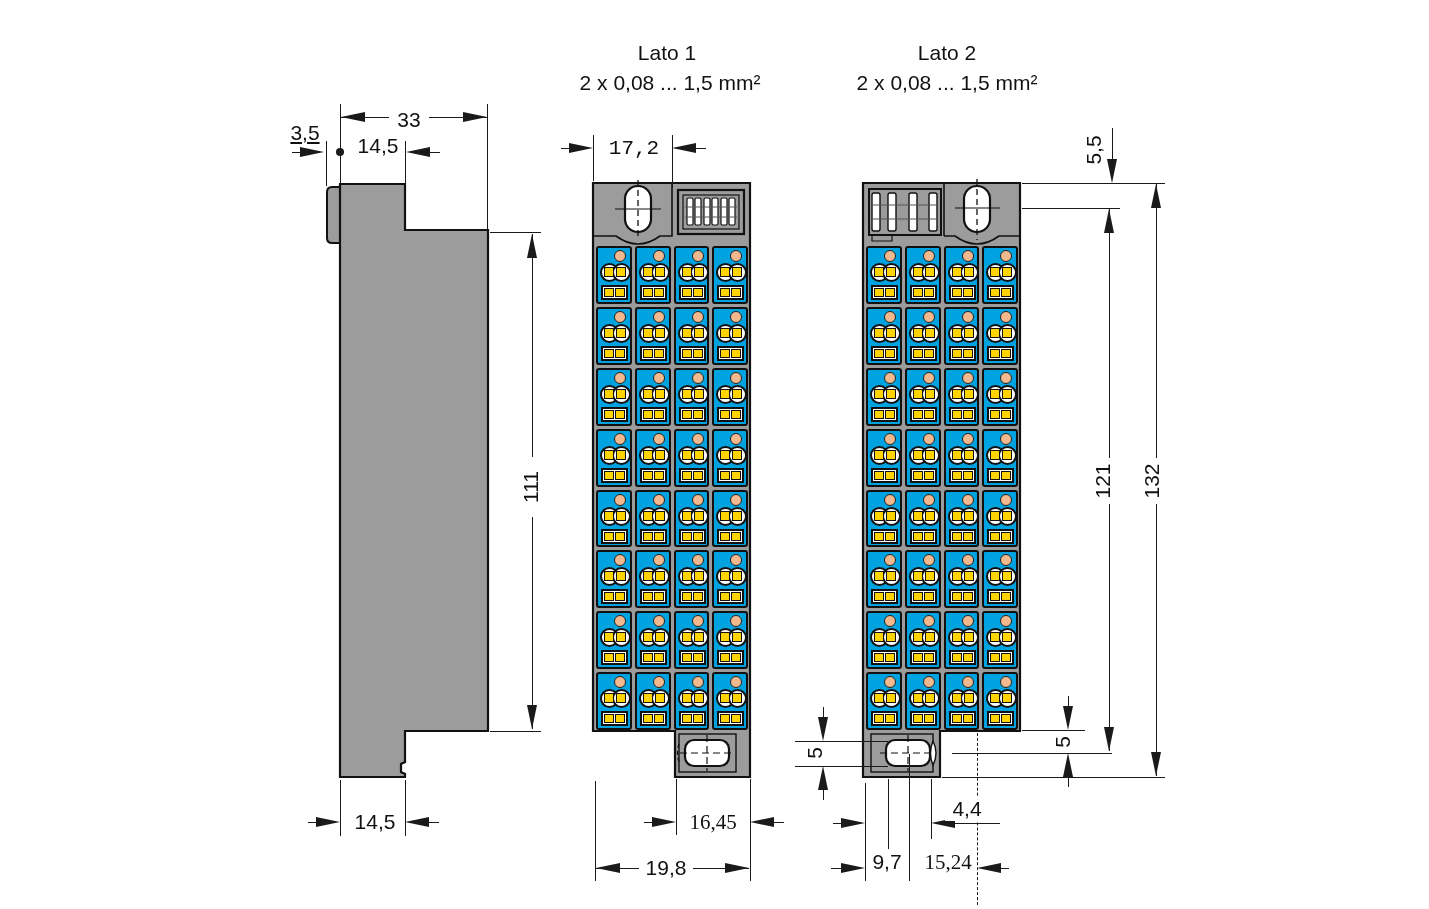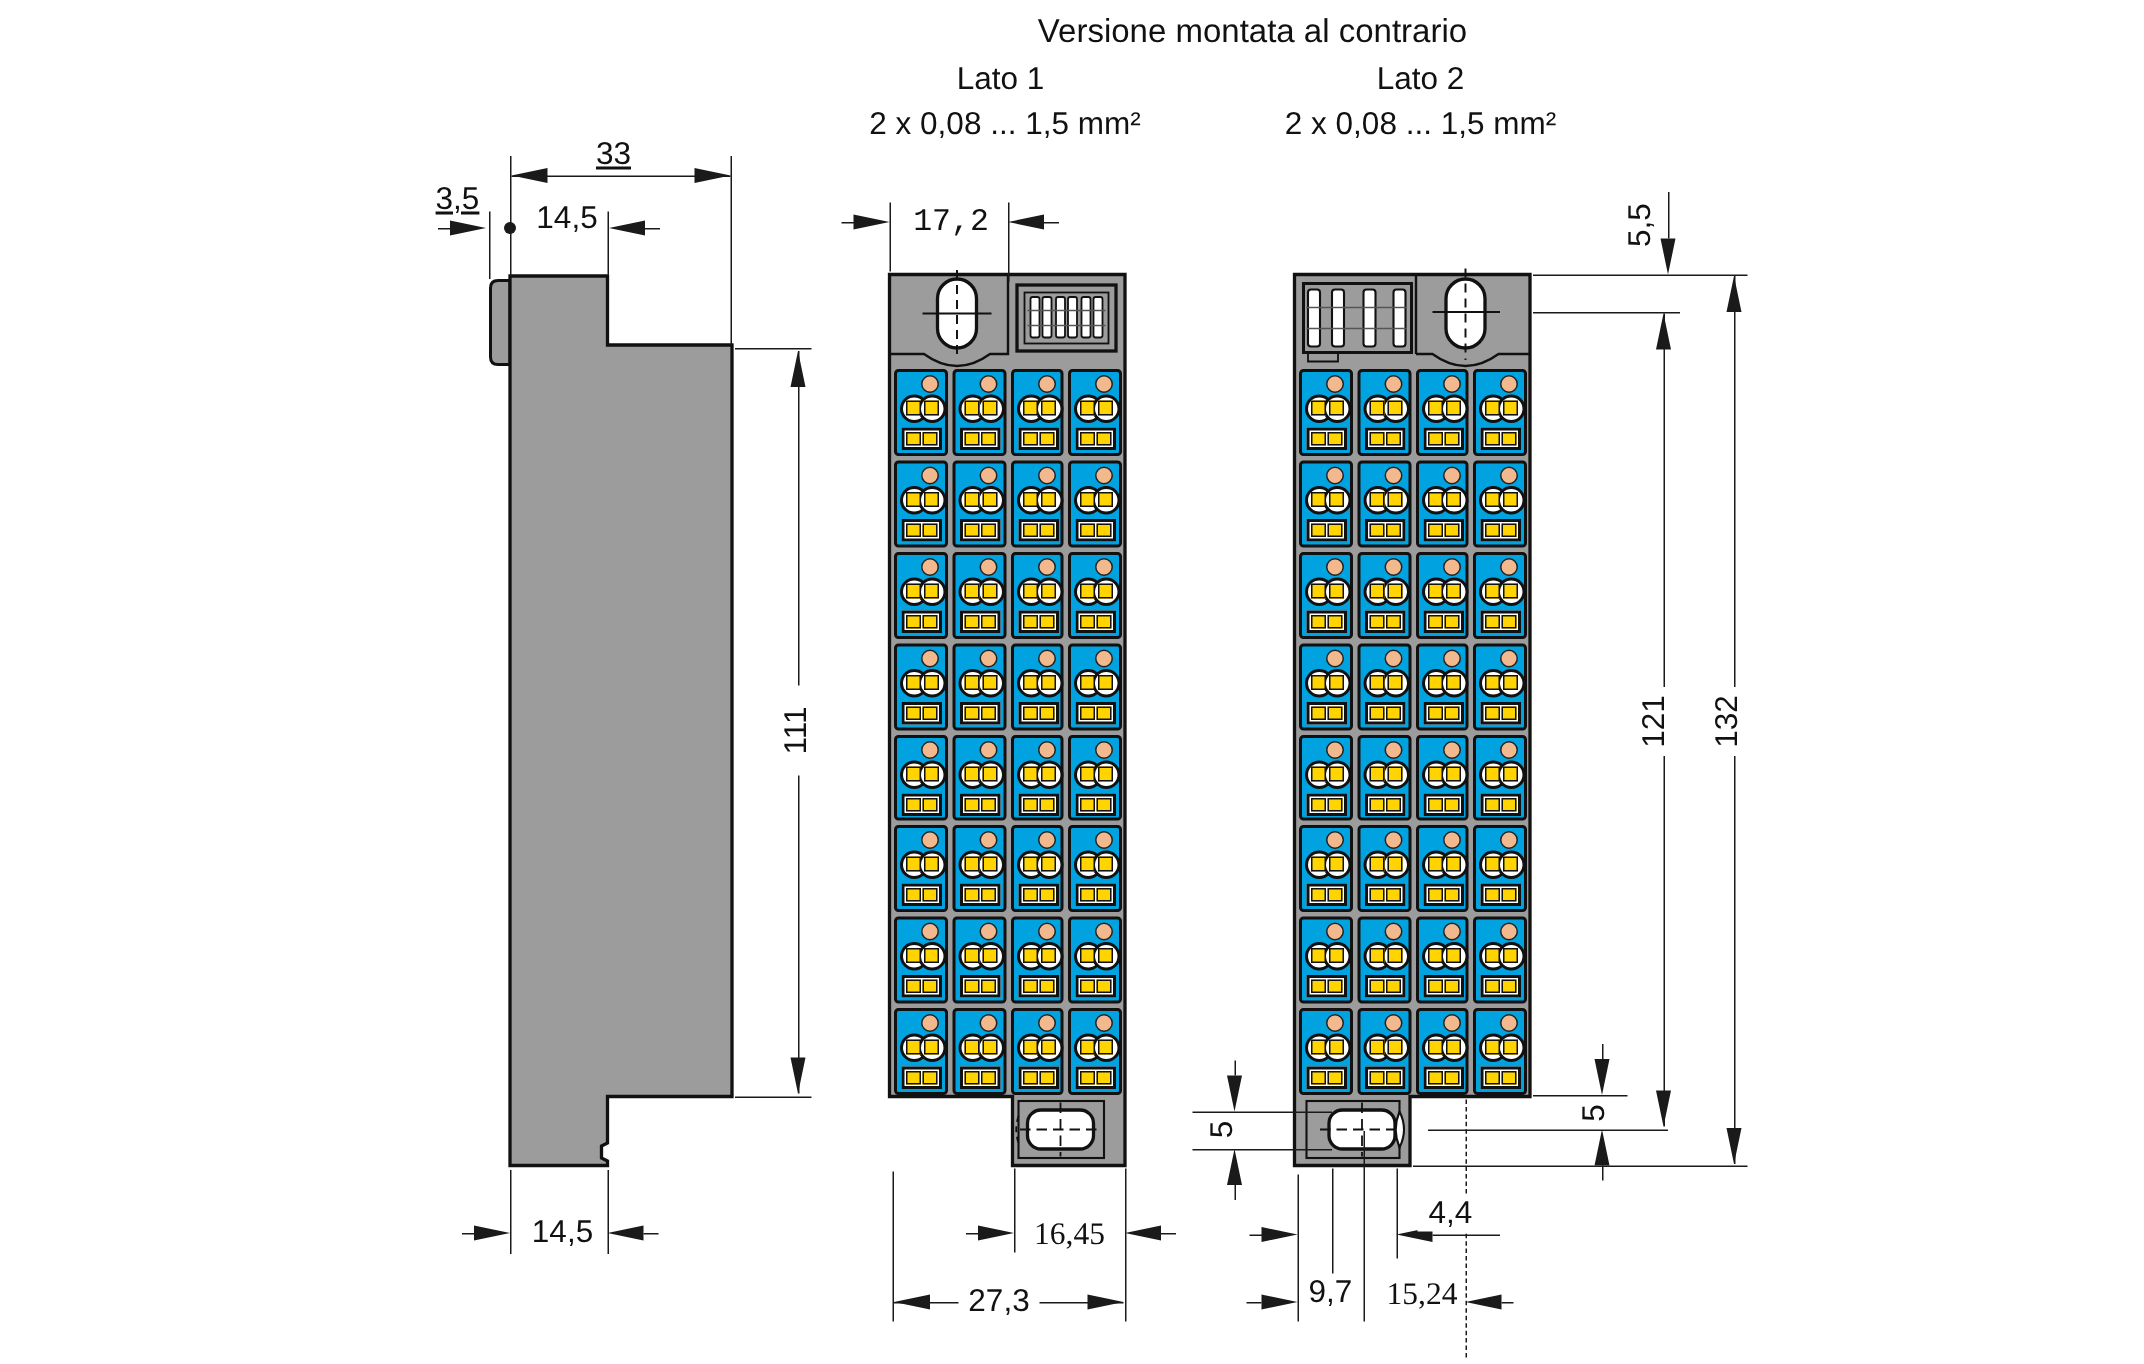--- a/index.html
+++ b/index.html
@@ -37,21 +37,20 @@
   .y1{left:6px;} .y2{left:18px;}
   .m-box{position:absolute;left:3px;top:37px;width:27px;height:15px;background:#fff;
          border:2px solid #111;box-sizing:border-box;display:flex;gap:1px;padding:1px;}
   .m-cell{flex:1;background:var(--yellow);border:1px solid #111;box-sizing:border-box;}
 </style>
 </head>
 <body>
 
 <div id="stage" style="--gray: #9c9c9c; --blue: #00a3e0; --yellow: #ffd400; --peach: #f3b98e;">
 
-  <div class="txt title" style="left:685px;top:8px;width:300px;height:26px;">Versione montata al contrario</div>
   <div class="txt" style="left:592px;top:41px;width:150px;height:24px;text-align:right;">Lato 1</div>
   <div class="txt" style="left:570px;top:70px;width:200px;height:26px;">2 x 0,08 ... 1,5 mm²</div>
   <div class="txt" style="left:872px;top:41px;width:150px;height:24px;">Lato 2</div>
   <div class="txt" style="left:847px;top:70px;width:200px;height:26px;">2 x 0,08 ... 1,5 mm²</div>
 
   <svg width="1429" height="909" viewBox="0 0 1429 909">
 
     <g>
       <path d="M340,187 L332,187 Q327,187 327,192 L327,238 Q327,243 332,243 L340,243 Z" style="fill:var(--gray)" stroke="#111" stroke-width="2"></path>
       <path d="M340,184 L405,184 L405,230 L488,230 L488,731 L405,731 L405,762 L401,764 L401,772 L405,774 L405,777 L340,777 Z" style="fill:var(--gray)" stroke="#111" stroke-width="2.2"></path>
@@ -817,21 +816,21 @@
           <div class="m-cell"></div>
         </div>
       </div>
     </div>
 
   <div class="ln" style="left:340px;top:104px;width:1px;height:80px;"></div>
   <div class="ln" style="left:487px;top:104px;width:1px;height:126px;"></div>
   <div class="ln" style="left:341px;top:117px;width:146px;height:1px;"></div>
   <div class="ar l" style="left:341px;top:112px;"></div>
   <div class="ar r" style="left:463px;top:112px;"></div>
-  <div class="dim" style="left:389px;top:90px;width:40px;height:26px;text-decoration:underline;">33</div>
+  <div class="dim" style="left:389px;top:107px;width:40px;height:26px;">33</div>
 
   <div class="ln" style="left:326px;top:141px;width:1px;height:45px;"></div>
   <div class="ln" style="left:292px;top:152px;width:10px;height:1px;"></div>
   <div class="ar r" style="left:300px;top:147px;"></div>
   <div class="dim nobg" style="left:283px;top:120px;width:44px;height:26px;text-decoration:underline;">3,5</div>
   <div class="dot" style="left:336px;top:148px;"></div>
   <div class="ln" style="left:405px;top:141px;width:1px;height:42px;"></div>
   <div class="ar l" style="left:406px;top:147px;"></div>
   <div class="ln" style="left:430px;top:152px;width:10px;height:1px;"></div>
   <div class="dim nobg" style="left:352px;top:133px;width:52px;height:26px;">14,5</div>
@@ -864,21 +863,21 @@
   <div class="ln" style="left:644px;top:822px;width:10px;height:1px;"></div>
   <div class="ar r" style="left:652px;top:817px;"></div>
   <div class="ar l" style="left:750px;top:817px;"></div>
   <div class="ln" style="left:774px;top:822px;width:10px;height:1px;"></div>
   <div class="dim nobg" style="left:683px;top:808px;width:60px;height:28px;font-family:Liberation Serif, serif;">16,45</div>
 
   <div class="ln" style="left:595px;top:781px;width:1px;height:100px;"></div>
   <div class="ln" style="left:596px;top:868px;width:153px;height:1px;"></div>
   <div class="ar l" style="left:596px;top:863px;"></div>
   <div class="ar r" style="left:725px;top:863px;"></div>
-  <div class="dim" style="left:639px;top:854px;width:54px;height:28px;">27,3</div>
+  <div class="dim" style="left:639px;top:854px;width:54px;height:28px;">19,8</div>
 
   <div class="ln" style="left:1022px;top:183px;width:143px;height:1px;"></div>
   <div class="ln" style="left:1022px;top:208px;width:98px;height:1px;"></div>
   <div class="ln" style="left:1112px;top:128px;width:1px;height:31px;"></div>
   <div class="ar d" style="left:1107px;top:159px;"></div>
   <div class="dim rot nobg" style="left:1072px;top:139px;width:44px;height:22px;">5,5</div>
 
   <div class="ln" style="left:1109px;top:209px;width:1px;height:542px;"></div>
   <div class="ar u" style="left:1104px;top:209px;"></div>
   <div class="ar d" style="left:1104px;top:727px;"></div>

